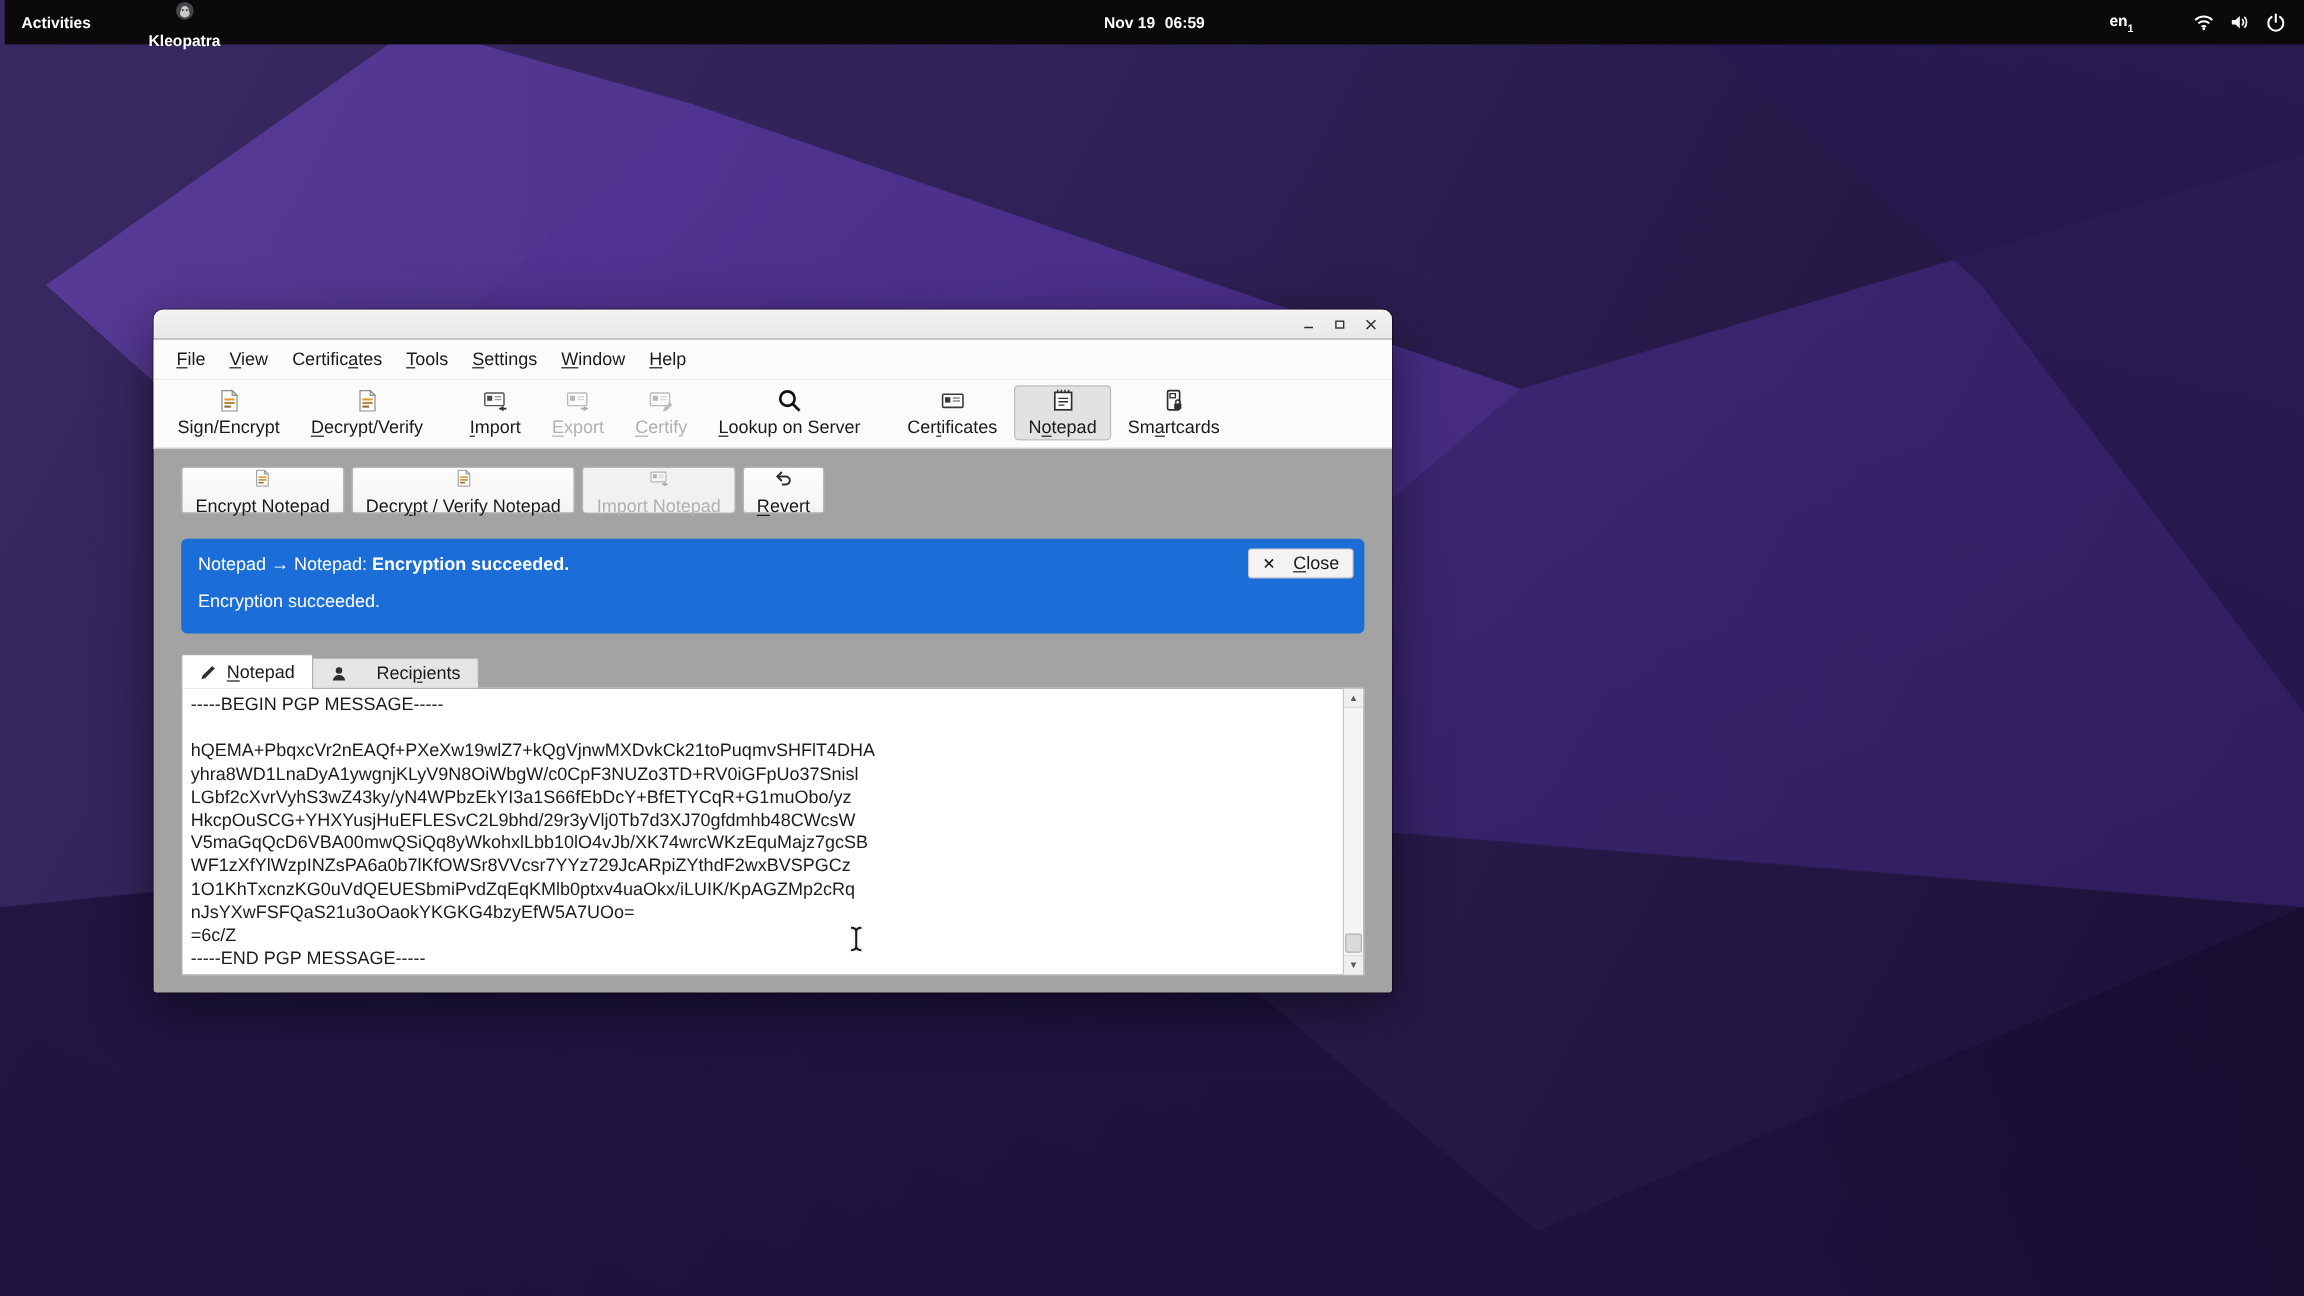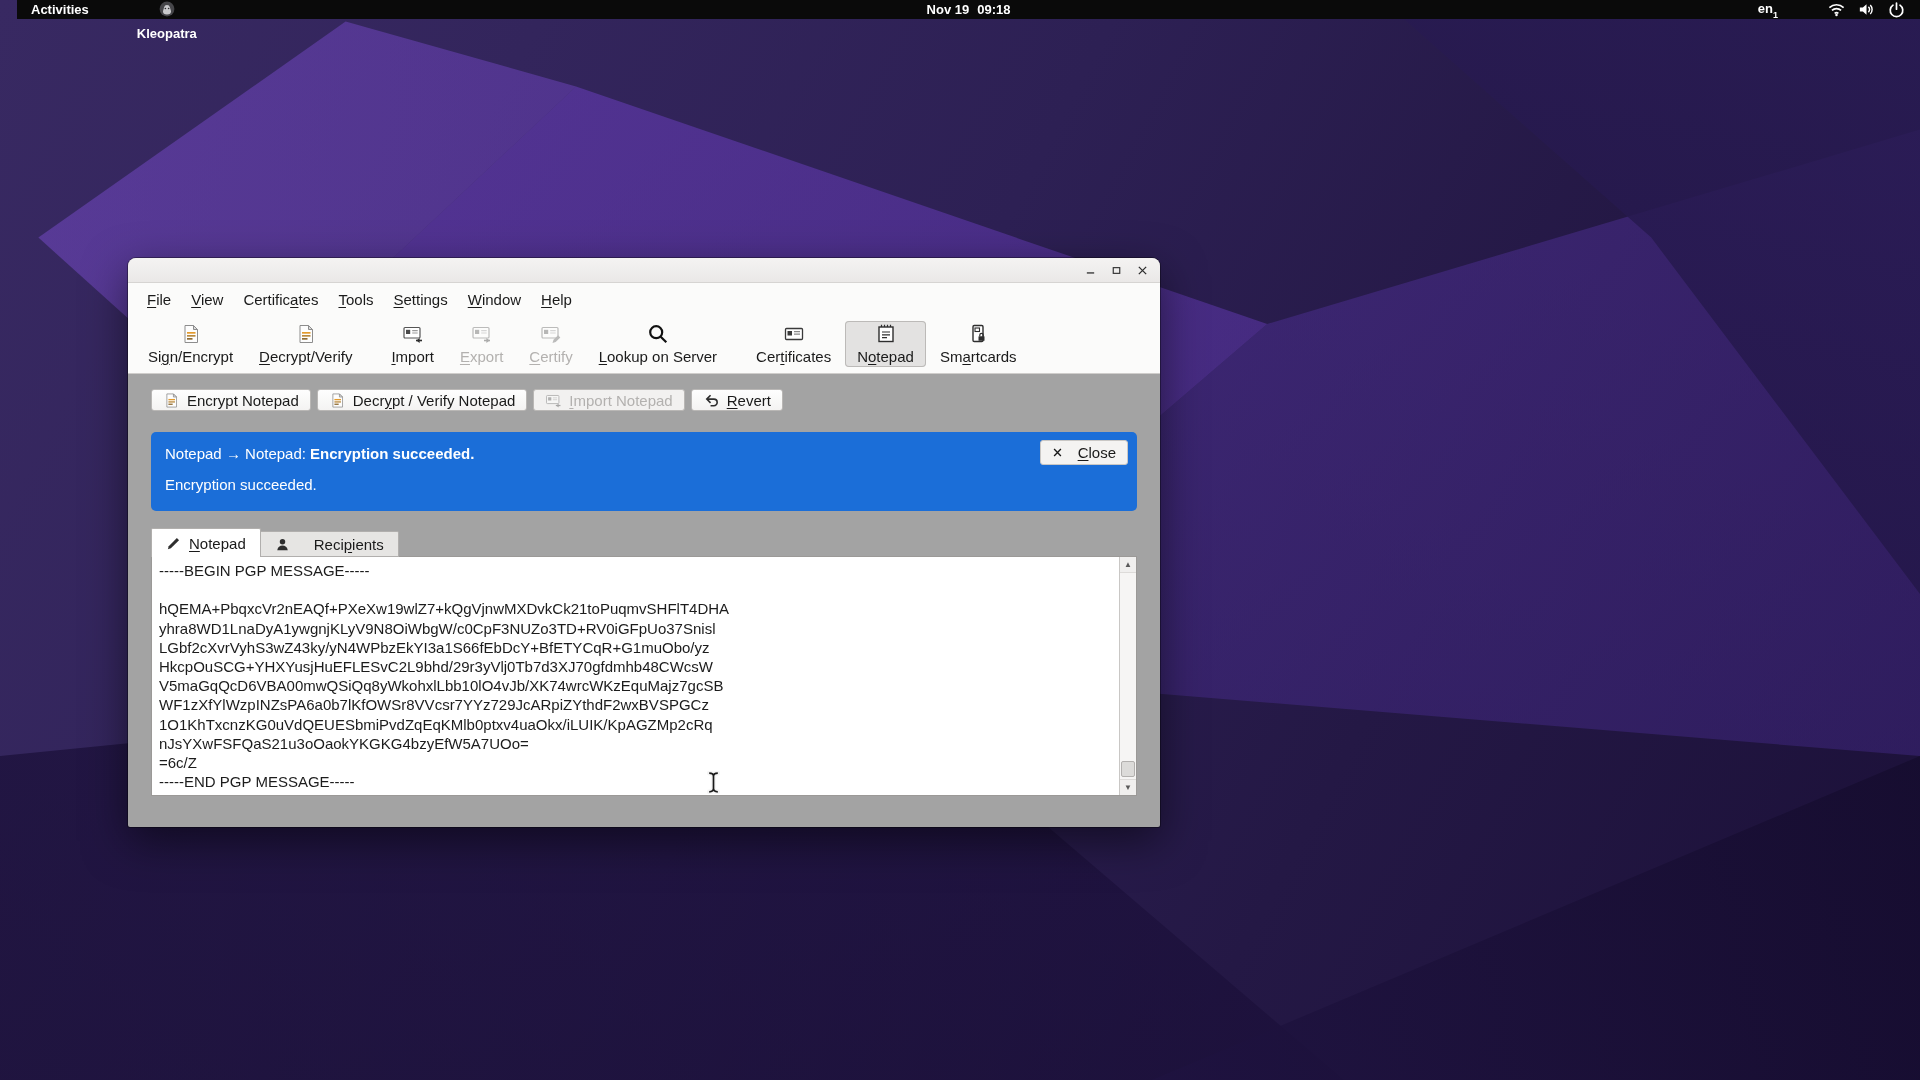--- a/index.html
+++ b/index.html
@@ -15,21 +15,21 @@
     background:linear-gradient(118deg,#382962 0%,#33255c 22%,#2d2054 45%,#241845 70%,#1b1038 100%); }
   .facet { position:absolute; inset:0; }
   .f1 { background:linear-gradient(135deg,#7142c8,#4d2d92); clip-path:polygon(30% 8%,66% 30%,45% 62%,12% 38%); opacity:.55; }
   .f2 { background:linear-gradient(160deg,#5c37a8,#3a2478); clip-path:polygon(66% 30%,100% 12%,100% 70%,45% 62%); opacity:.5; }
   .f3 { background:linear-gradient(200deg,#2a1c55,#150c30); clip-path:polygon(72% 0,100% 0,100% 55%,86% 22%); opacity:.85; }
   .f4 { background:linear-gradient(20deg,#170d33,#241549); clip-path:polygon(0 70%,45% 62%,70% 100%,0 100%); opacity:.7; }
   .f5 { background:linear-gradient(90deg,#8050d8,#5c35a8); clip-path:polygon(12% 38%,30% 8%,18% 2%,2% 22%); opacity:.45; }
   .f6 { background:linear-gradient(250deg,#120a28,#2b1b58); clip-path:polygon(60% 100%,100% 70%,100% 100%); opacity:.8; }
 
   
-  .panel { position:absolute; top:0; left:17px; right:0; height:19px; background:#0a0a0a;
+  .panel { position:absolute; top:0; left:4px; right:0; height:37px; background:#0a0a0a;
     color:#fff; display:flex; align-items:center; font-size:13px; font-weight:700; z-index:50; }
   .activities { padding:0 14px; height:100%; display:flex; align-items:center; }
   .app-menu { margin-left:26px; height:100%; display:flex; align-items:center; gap:8px; padding:0 8px;flex-direction:column; }
   .app-menu .app-icon { width:18px; height:18px; }
   .clock { position:absolute; left:50%; transform:translateX(-50%); height:100%;
     display:flex; align-items:center; gap:8px; padding:0 10px; }
   .panel-right { position:absolute; right:8px; top:0; height:100%; display:flex; align-items:center; gap:23px; padding:0 6px; }
   .keyboard { margin-right:26px; font-weight:700; }
   .keyboard sub { font-size:9px; position:relative; top:2px; }
   .status-icon { width:19px; height:19px; }
@@ -56,23 +56,23 @@
     gap:3px; padding:2px 12px; margin:3px 1px; font-size:15px; color:#1a1a1a; border-radius:4px; }
   .tb-item .tb-icon { width:22px; height:22px; }
   .tb-item.active { background:#e3e2e1; box-shadow:inset 0 0 0 1px #bcbab8; }
   .tb-item.disabled { color:#b3b1af; }
   .tb-item.disabled .tb-icon { opacity:.38; filter:grayscale(1); }
   .tb-sep { width:1px; background:#d9d7d5; margin:6px 6px; }
 
   .content { flex:1; padding:15px 23px 0; display:flex; flex-direction:column; }
 
   .action-row { display:flex; gap:6px; margin-bottom:21px; flex:0 0 auto; }
-  .btn { display:inline-flex; align-items:center; gap:7px; height:22px; padding:0 11px;
+  .btn { display:inline-flex; align-items:center; gap:7px; height:39px; padding:0 11px;
     background:linear-gradient(#fefefe,#f4f3f2); border:1px solid #b9b7b5; border-radius:3px;
-    font-size:15px; color:#1a1a1a; }
+    font-size:15px; color:#1a1a1a;flex-direction:column; }
   .btn .btn-icon { width:17px; height:17px; }
   .btn.disabled { color:#b3b1af; background:#f2f1f0; }
   .btn.disabled .btn-icon { opacity:.38; filter:grayscale(1); }
 
   .notification { position:relative; background:#1b6ed8; border-radius:5px; color:#fff;
     padding:13px 14px 15px; margin-bottom:17px; min-height:79px; flex:0 0 auto; }
   .notif-title { font-size:15px; }
   .notif-title b { font-weight:700; }
   .notif-body { font-size:15px; margin-top:14px; }
   .notif-close { position:absolute; top:8px; right:9px; height:25px; display:inline-flex;
@@ -126,21 +126,21 @@
             <circle cx="10" cy="10" r="8.2" fill="#46464a"></circle>
             <path d="M5.5 12.5a4.5 3.6 0 009 0l-1.2-4.3a3.4 3.4 0 00-6.6 0z" fill="#c9c9cc"></path>
             <circle cx="8.2" cy="9.4" r=".9" fill="#2e2e30"></circle>
             <circle cx="11.8" cy="9.4" r=".9" fill="#2e2e30"></circle>
           </svg>
         </span>
       <span>Kleopatra</span>
     </div>
     <div class="clock">
       <span>Nov 19</span>
-      <span>09:18</span>
+      <span>06:59</span>
     </div>
     <div class="panel-right">
       <span class="keyboard"><span>en</span><sub>1</sub></span>
       <span style="display:flex;align-items:center;gap:11px;">
 
       <span class="status-icon">
             <svg viewBox="0 0 20 20">
               <path d="M2.5 8a11 11 0 0115 0" fill="none" stroke="#fff" stroke-width="1.7"></path>
               <path d="M5.2 11a7 7 0 019.6 0" fill="none" stroke="#fff" stroke-width="1.7"></path>
               <path d="M8 14a3.3 3.3 0 014 0" fill="none" stroke="#fff" stroke-width="1.7"></path>

